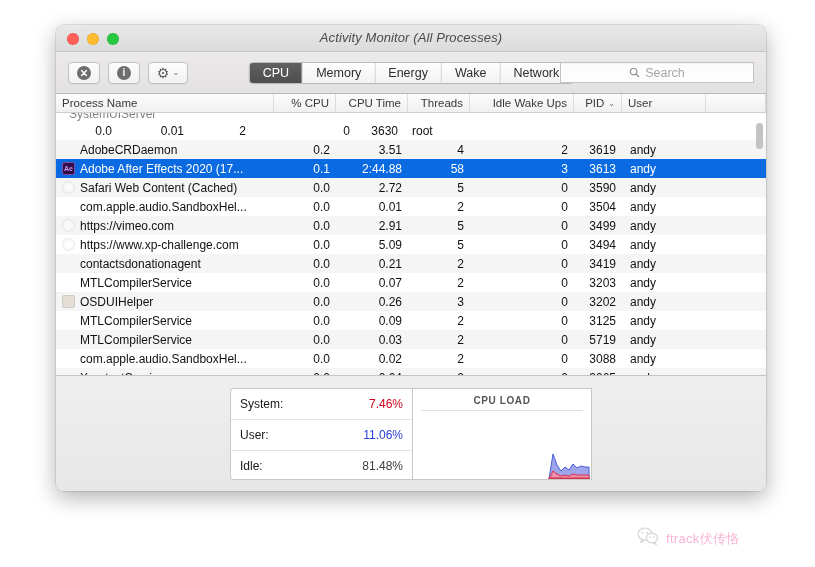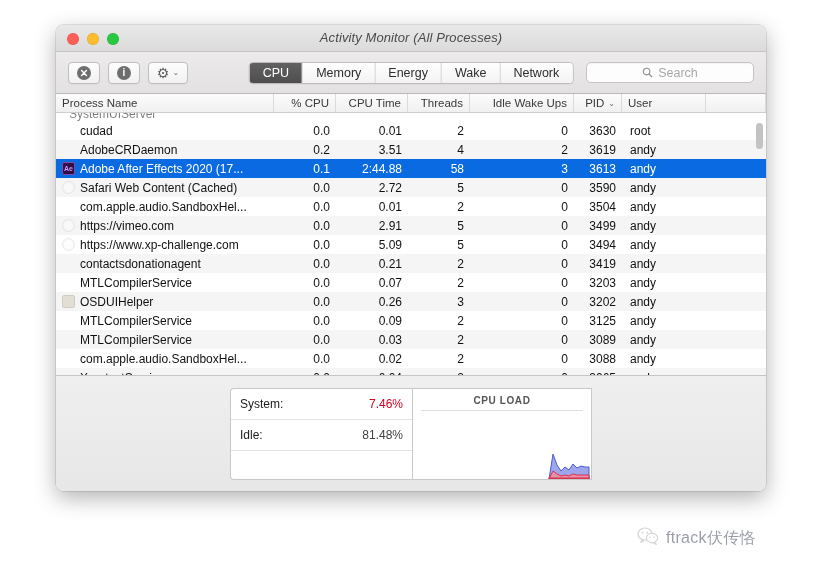--- a/index.html
+++ b/index.html
@@ -100,24 +100,24 @@
   }
   .seg:last-child { border-right: none; }
   .seg.active {
     background: linear-gradient(to bottom,#616161,#4e4e4e);
     color:#fff;
   }
 
   
   .searchbox {
     position:absolute; right: 12px;
-    width: 168px; height: 21px;
+    width: 194px; height: 21px;
     background: #fdfdfd;
     border: 1px solid #c5c4c4;
-    border-radius: 5px;
+    border-radius: 0;
     display:flex; align-items:center; justify-content:center;
     gap: 5px;
     box-shadow: inset 0 1px 1px rgba(0,0,0,0.04);
   }
   .search-ph { font-size: 12.5px; color: #a7a7a7; }
   .mag { display:block; }
 
   
   .table-wrap { flex: 1 1 auto; display:flex; flex-direction:column; background:#fff; min-height:0; }
   .thead {
@@ -234,22 +234,22 @@
   .graph-area svg { position:absolute; right:0; bottom:0; }
 
   
   .watermark {
     position:absolute;
     left: 637px; top: 527px;
     display:flex; align-items:center; gap: 7px;
     opacity: 0.42;
   }
   .wm-text {
-    font-size: 16px;
-    color: #0f172a;
+    font-size: 13px;
+    color: #ec4899;
     letter-spacing: 0.3px;
   }
 </style>
 </head>
 <body>
 
 <div id="root">
 
   <div class="window">
 
@@ -316,24 +316,20 @@
       </div>
 
       <div class="tbody">
 
         <div class="partial-row">
           <span class="icon-spacer"></span>
           <span>SystemUIServer</span>
         </div>
 
         <div class="row">
-          <div class="cell name" style="width:218px">
-            <span class="icon-spacer"></span>
-            <span>cudad</span>
-          </div>
           <div class="cell num" style="width:62px">0.0</div>
           <div class="cell num" style="width:72px">0.01</div>
           <div class="cell num" style="width:62px">2</div>
           <div class="cell num" style="width:104px">0</div>
           <div class="cell num" style="width:48px">3630</div>
           <div class="cell" style="width:84px;padding-left:8px">root</div>
         </div>
 
         <div class="row alt">
           <div class="cell name" style="width:218px">
@@ -467,21 +463,21 @@
 
         <div class="row alt">
           <div class="cell name" style="width:218px">
             <span class="icon-spacer"></span>
             <span>MTLCompilerService</span>
           </div>
           <div class="cell num" style="width:62px">0.0</div>
           <div class="cell num" style="width:72px">0.03</div>
           <div class="cell num" style="width:62px">2</div>
           <div class="cell num" style="width:104px">0</div>
-          <div class="cell num" style="width:48px">3089</div>
+          <div class="cell num" style="width:48px">5719</div>
           <div class="cell" style="width:84px;padding-left:8px">andy</div>
         </div>
 
         <div class="row">
           <div class="cell name" style="width:218px">
             <span class="icon-spacer"></span>
             <span>com.apple.audio.SandboxHel...</span>
           </div>
           <div class="cell num" style="width:62px">0.0</div>
           <div class="cell num" style="width:72px">0.02</div>
@@ -509,20 +505,24 @@
         </div>
       </div>
     </div>
 
     <div class="footer">
 
       <div class="panel left">
         <div class="statrow">
           <span class="stat-label">System:</span>
           <span class="stat-val" style="color:#d0021b">7.46%</span>
+        </div>
+        <div class="statrow">
+          <span class="stat-label">User:</span>
+          <span class="stat-val" style="color:#2a3fd8">11.06%</span>
         </div>
         <div class="statrow">
           <span class="stat-label">Idle:</span>
           <span class="stat-val" style="color:#404040">81.48%</span>
         </div>
       </div>
 
       <div class="panel mid">
         <div class="graph-title">CPU LOAD</div>
         <div class="graph-area">

